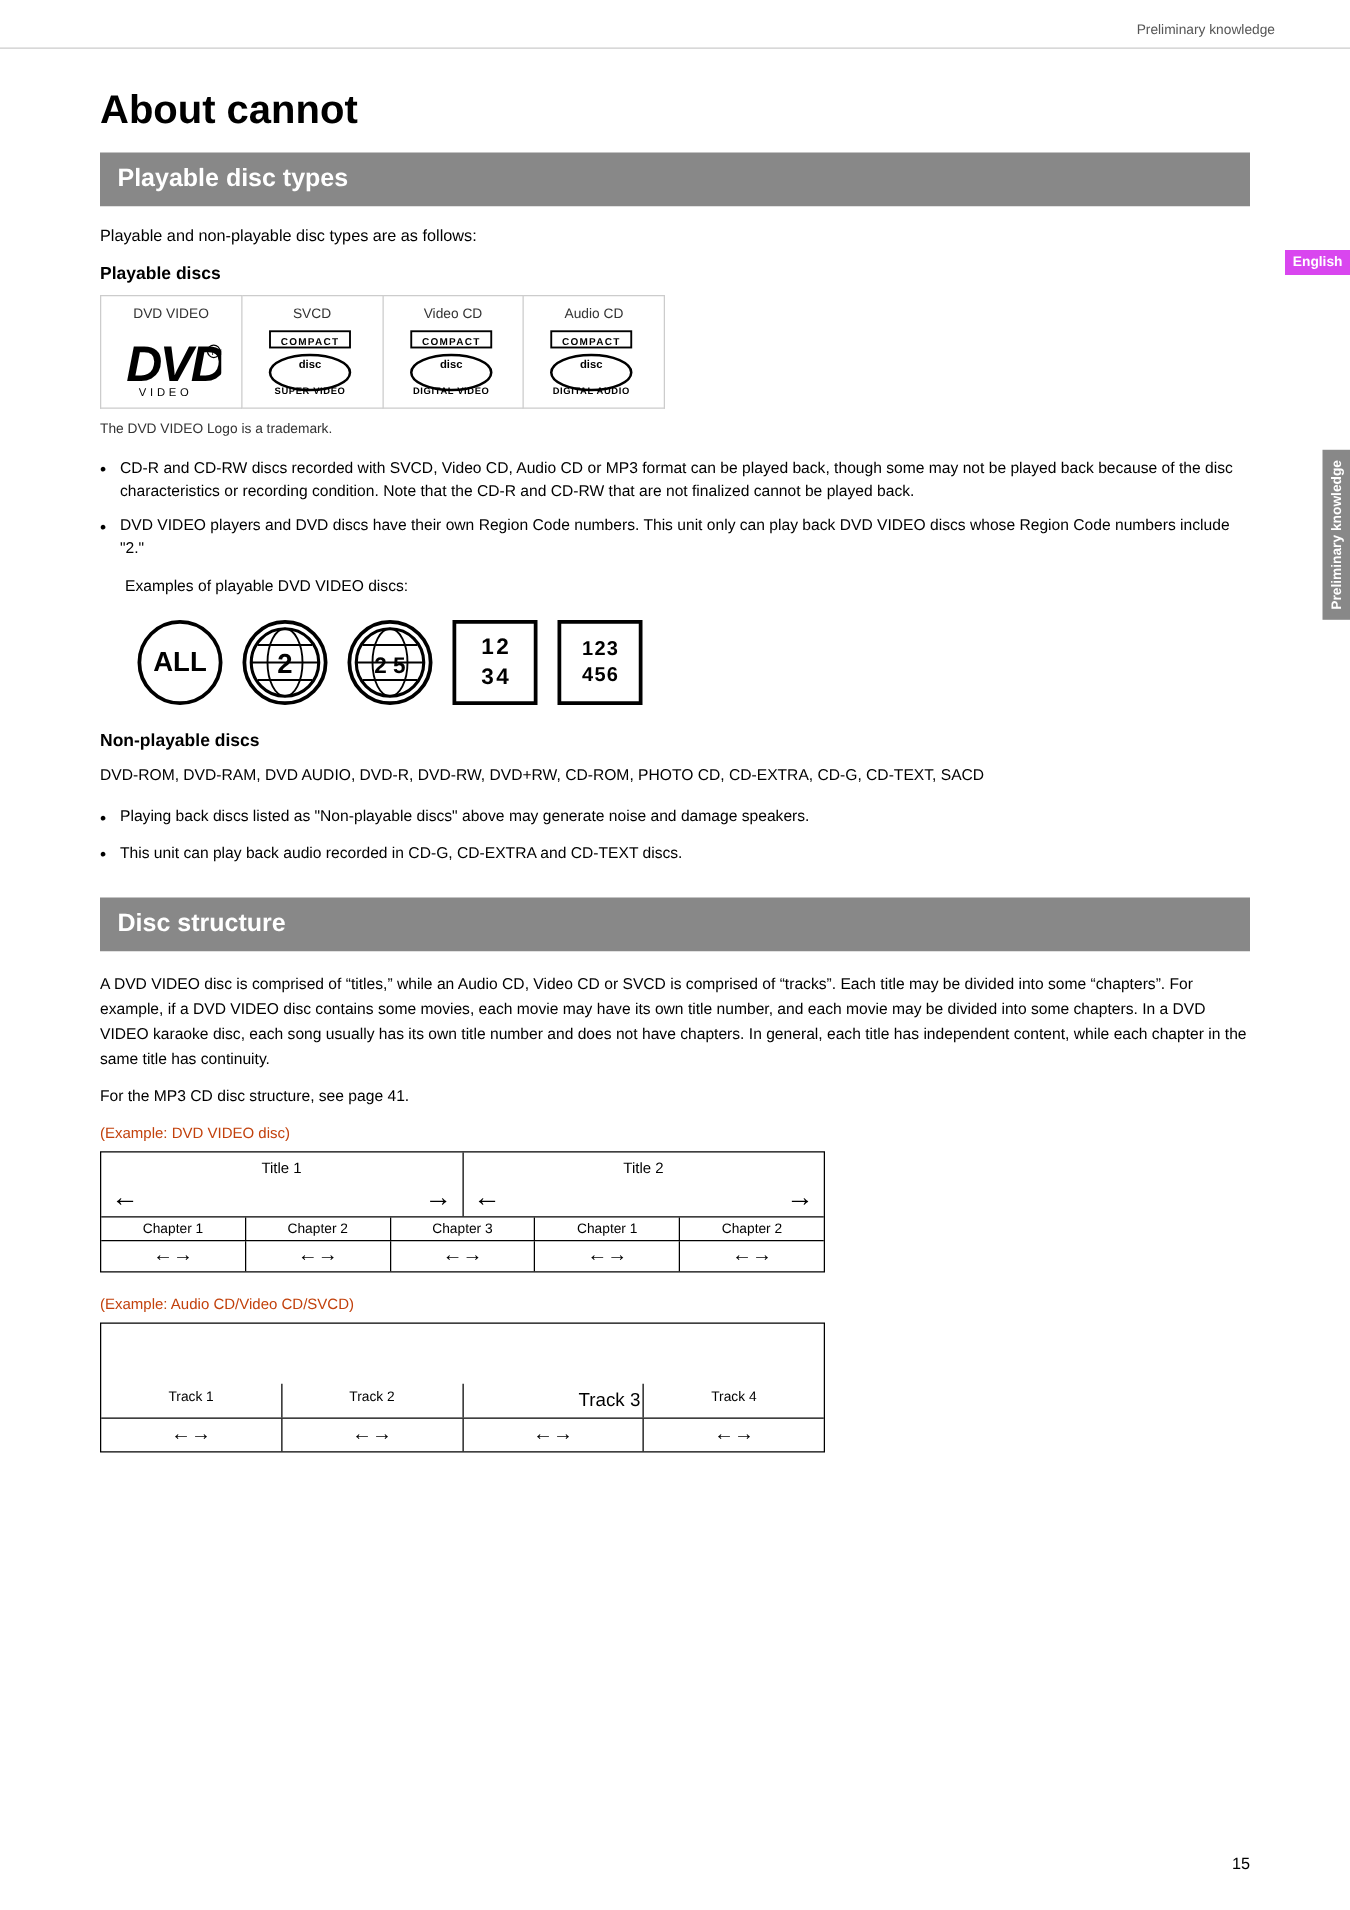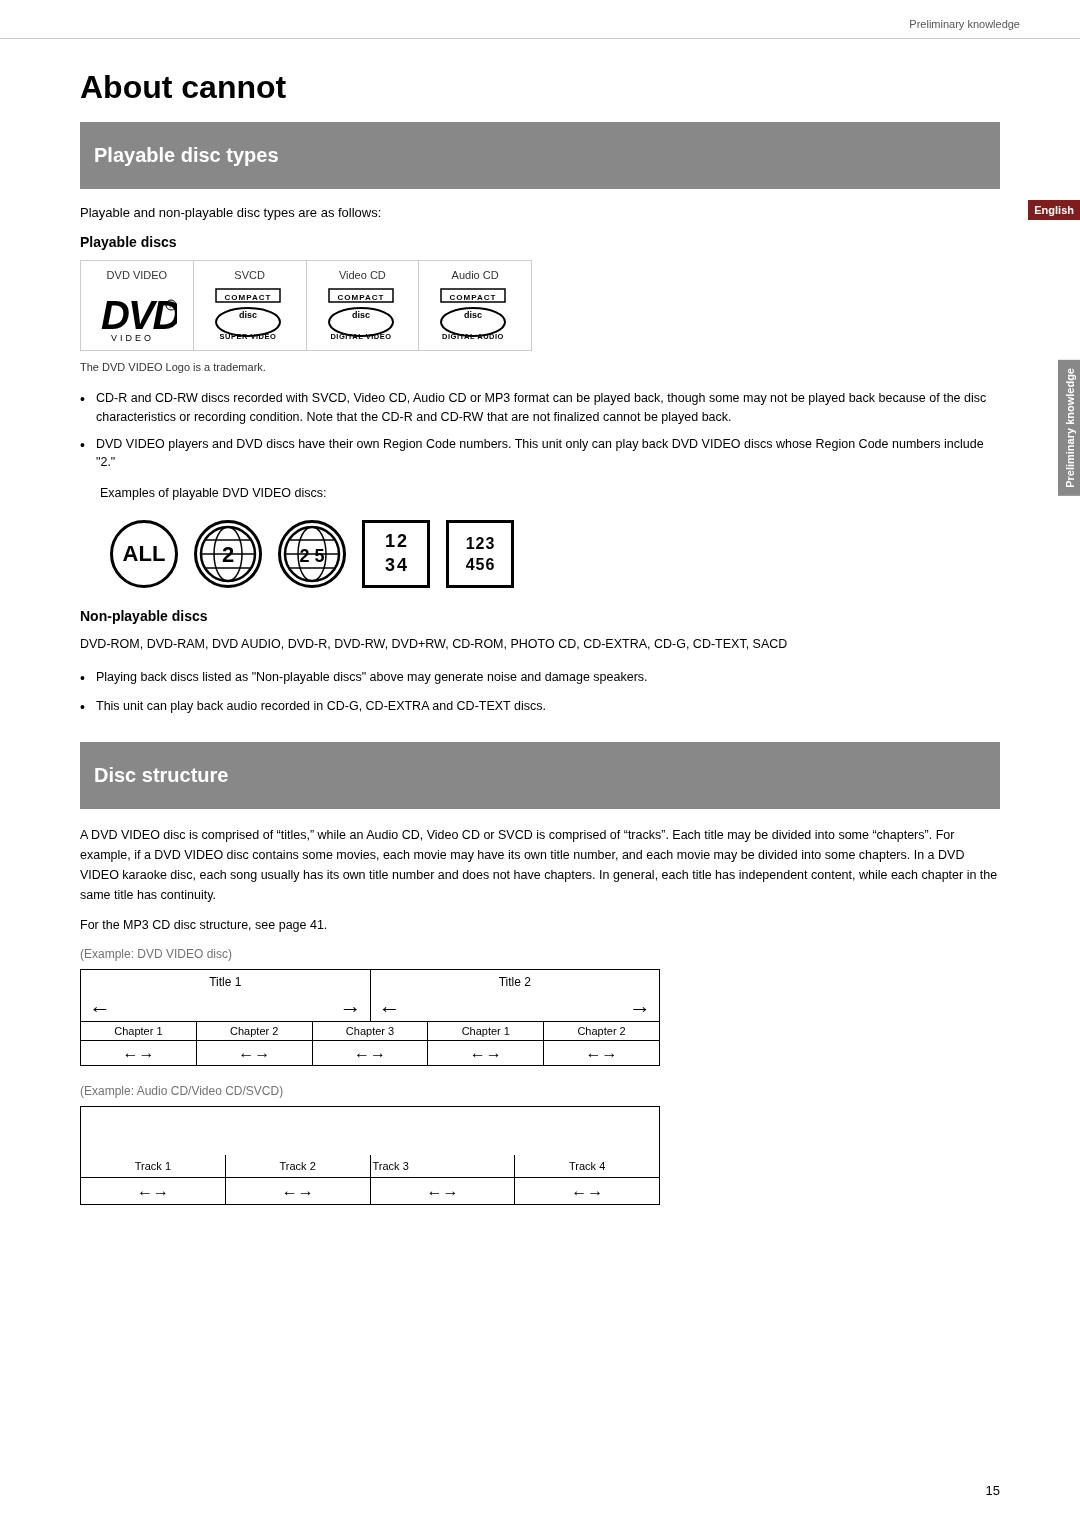--- a/index.html
+++ b/index.html
@@ -33,21 +33,21 @@
     .header-text {
       font-size: 11px;
       color: #555;
     }
 
     
     .english-badge {
       position: absolute;
       top: 200px;
       right: 0;
-      background: #7f1d1d;
+      background: #d946ef;
       color: #fff;
       font-size: 11px;
       font-weight: bold;
       padding: 4px 6px;
       writing-mode: horizontal-tb;
       z-index: 10;
     }
 
     
     .prelim-tab {
@@ -80,21 +80,21 @@
       margin-bottom: 16px;
       margin-top: 10px;
     }
 
     
     .section-header {
       background: #888;
       color: #fff;
       font-size: 20px;
       font-weight: bold;
-      padding: 22px 14px;
+      padding: 10px 14px;
       margin-bottom: 16px;
     }
 
     .intro-text {
       margin-bottom: 14px;
       font-size: 13px;
     }
 
     
     .subsection-title {
@@ -189,21 +189,21 @@
     }
 
     
     .second-section {
       margin-top: 24px;
     }
 
     .diagram-label {
       font-size: 12px;
       margin-bottom: 8px;
-      color: #737373;
+      color: #c2410c;
     }
 
     .track-row {
       display: flex;
     }
 
     .page-number {
       position: absolute;
       bottom: 30px;
       right: 80px;
@@ -524,21 +524,21 @@
             </div>
         </div>
       </div>
 
       <p class="diagram-label" style="margin-top:18px;">(Example: Audio CD/Video CD/SVCD)</p>
 
       <div class="diagram-outer">
         <div class="track-row" style="display:flex;margin-top:48px;">
           <div style="flex:1;text-align:center;font-size:11px;padding:5px 2px;border-right:1.5px solid #000;">Track 1</div>
           <div style="flex:1;text-align:center;font-size:11px;padding:5px 2px;border-right:1.5px solid #000;">Track 2</div>
-          <div style="flex:1;text-align:left;font-size:11px;padding:5px 2px;border-right:1.5px solid #000;">Track 3</div>
+          <div style="flex:1;text-align:right;font-size:15px;padding:5px 2px;border-right:1.5px solid #000;">Track 3</div>
           <div style="flex:1;text-align:center;font-size:11px;padding:5px 2px;">Track 4</div>
         </div>
         <div style="display:flex;border-top:1.5px solid #000;">
           <div style="flex:1;display:flex;align-items:center;justify-content:center;padding:4px 0;font-size:16px;border-right:1.5px solid #000;">
               <span>←→</span>
             </div>
           <div style="flex:1;display:flex;align-items:center;justify-content:center;padding:4px 0;font-size:16px;border-right:1.5px solid #000;">
               <span>←→</span>
             </div>
           <div style="flex:1;display:flex;align-items:center;justify-content:center;padding:4px 0;font-size:16px;border-right:1.5px solid #000;">

